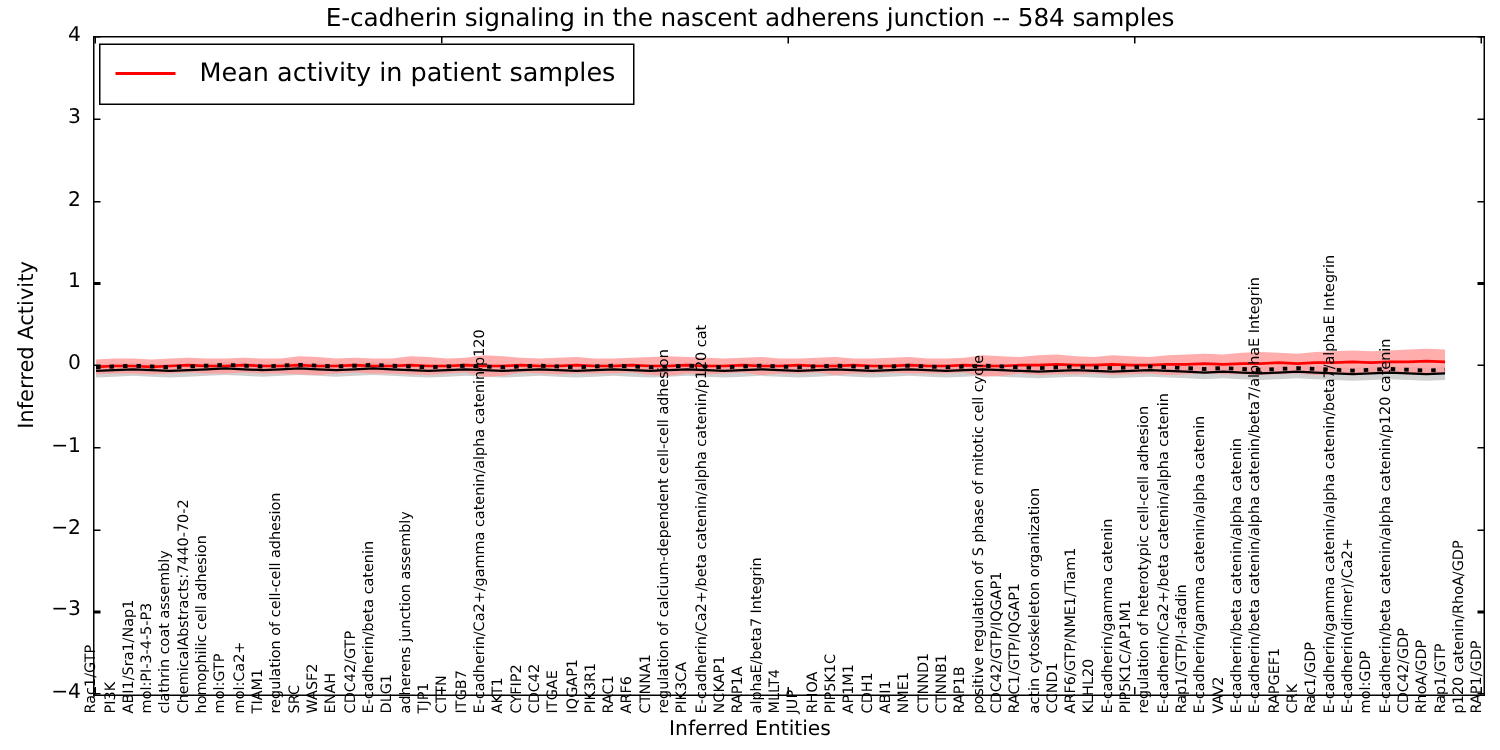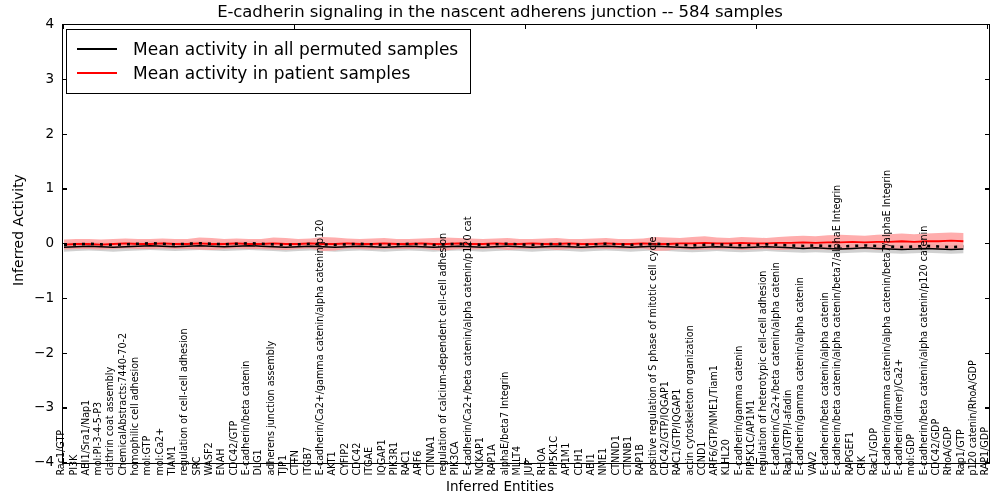--- a/index.html
+++ b/index.html
@@ -277,22 +277,18 @@
       <div class="xtl" style="left: 891.24px;">RhoA/GDP</div>
       <div class="xtl" style="left: 903.56px;">Rap1/GTP</div>
       <div class="xtl" style="left: 915.88px;">p120 catenin/RhoA/GDP</div>
       <div class="xtl" style="left: 928.2px;">RAP1/GDP</div>
     </div>
 
   <div id="xlabel">Inferred Entities</div>
 
   <div id="legend">
     <div class="legend-row">
-      <span class="legend-swatch" style="border-top-color: rgb(0, 0, 0);"></span>
-      <span class="legend-text">Mean activity in all permuted samples</span>
-    </div>
-    <div class="legend-row">
       <span class="legend-swatch" style="border-top-color: rgb(255, 0, 0);"></span>
       <span class="legend-text">Mean activity in patient samples</span>
     </div>
   </div>
 
 </div>
 
 </body></html>

